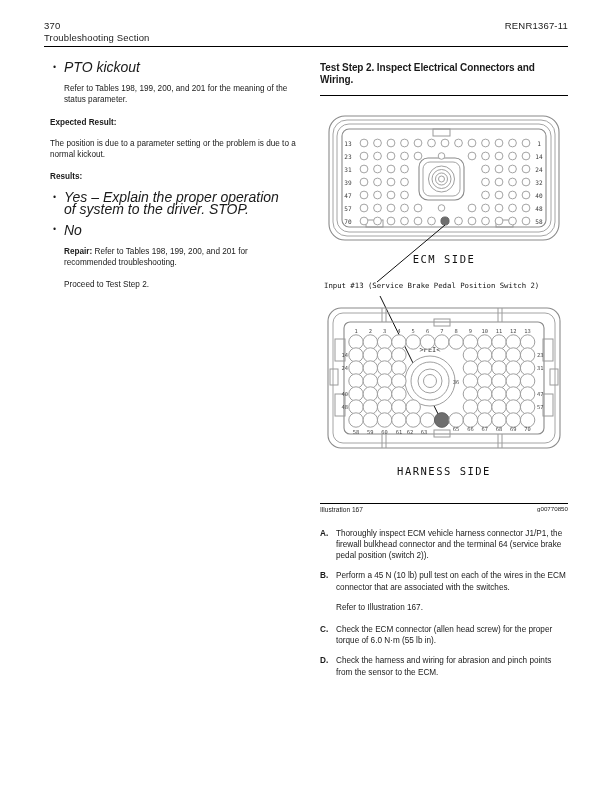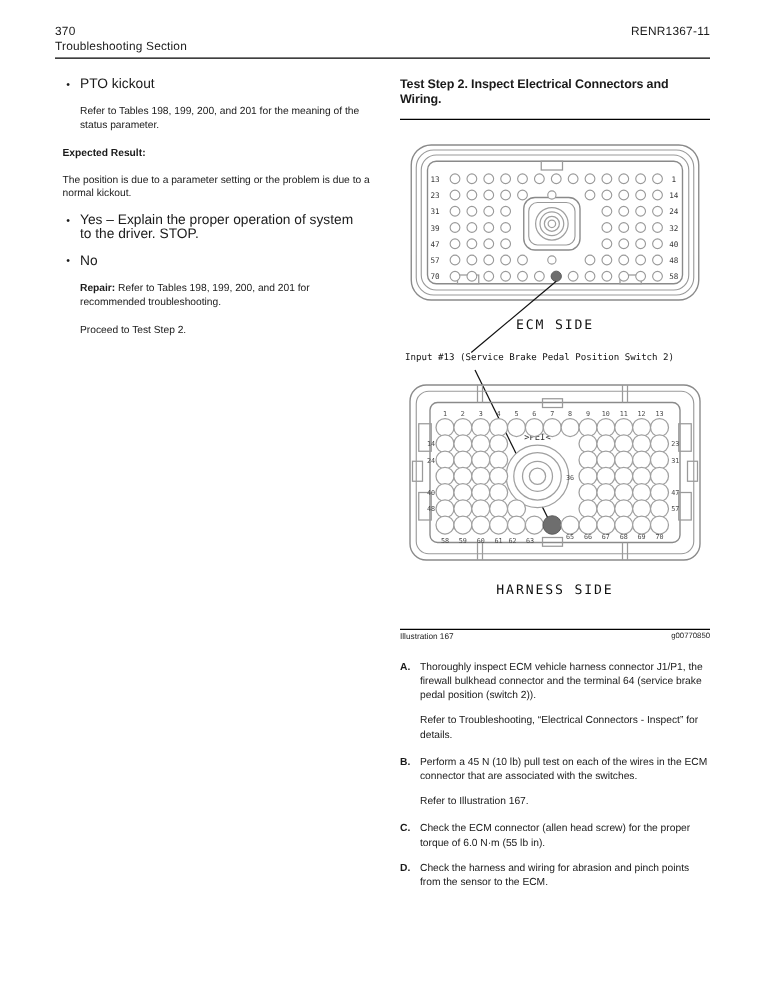--- a/index.html
+++ b/index.html
@@ -87,23 +87,24 @@
     font-size: 8.2px;
     line-height: 11.2px;
     font-weight: bold;
     margin: 0 0 10px 0;
   }
   .indent { margin-left: 14px; }
 
   .bullet-row {
     position: relative;
     padding-left: 14px;
-    font-size: 11px;
+    font-size: 14px;
     line-height: 11.2px;
     margin: 0 16px 10px 0;
+    font-style: italic;
   }
   .bullet-row::before {
     content: "\2022";
     position: absolute;
     left: 3px;
     top: -0.5px;
     font-size: 8.5px;
   }
 
   
@@ -188,20 +189,21 @@
     <div class="bullet-row">
       <span>PTO kickout</span>
     </div>
 
     <div class="para indent">Refer to Tables 198, 199, 200, and 201 for the meaning of the status parameter.</div>
 
     <div class="heading-bold">Expected Result:</div>
 
     <div class="para">The position is due to a parameter setting or the problem is due to a normal kickout.</div>
 
+    <div class="heading-bold">Results:</div>
 
     <div class="bullet-row">
       <span>Yes – Explain the proper operation of system to the driver. STOP.</span>
     </div>
 
     <div class="bullet-row">
       <span>No</span>
     </div>
 
     <div class="para indent">
@@ -547,21 +549,20 @@
         <span class="cap-right">g00770850</span>
       </div>
     </div>
 
     <div style="margin-top:10px;">
 
       <div class="step">
         <span class="step-letter">A.</span>
         <span>Thoroughly inspect ECM vehicle harness connector J1/P1, the firewall bulkhead connector and the terminal 64 (service brake pedal position (switch 2)).</span>
       </div>
-      <div class="step-sub">Refer to Troubleshooting, “Electrical Connectors - Inspect” for details.</div>
 
       <div class="step">
         <span class="step-letter">B.</span>
         <span>Perform a 45 N (10 lb) pull test on each of the wires in the ECM connector that are associated with the switches.</span>
       </div>
       <div class="step-sub">Refer to Illustration 167.</div>
 
       <div class="step">
         <span class="step-letter">C.</span>
         <span>Check the ECM connector (allen head screw) for the proper torque of 6.0 N·m (55 lb in).</span>

